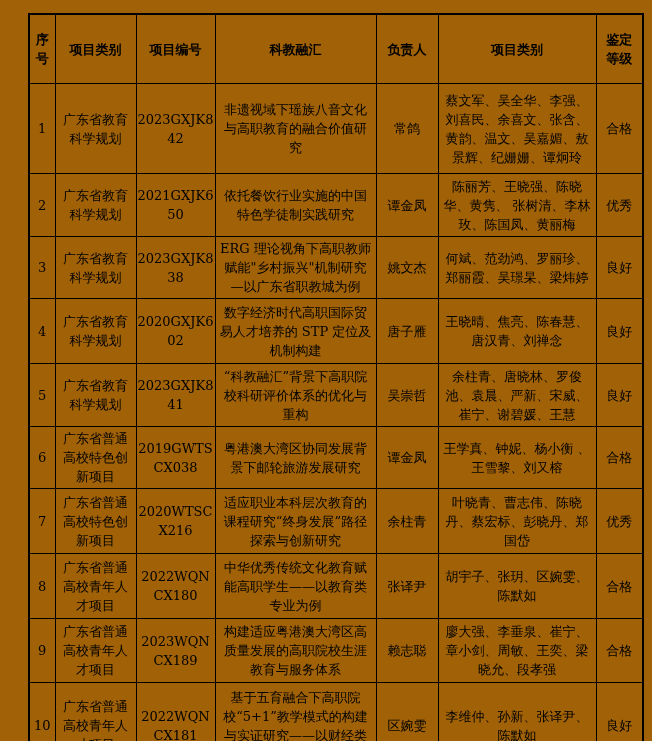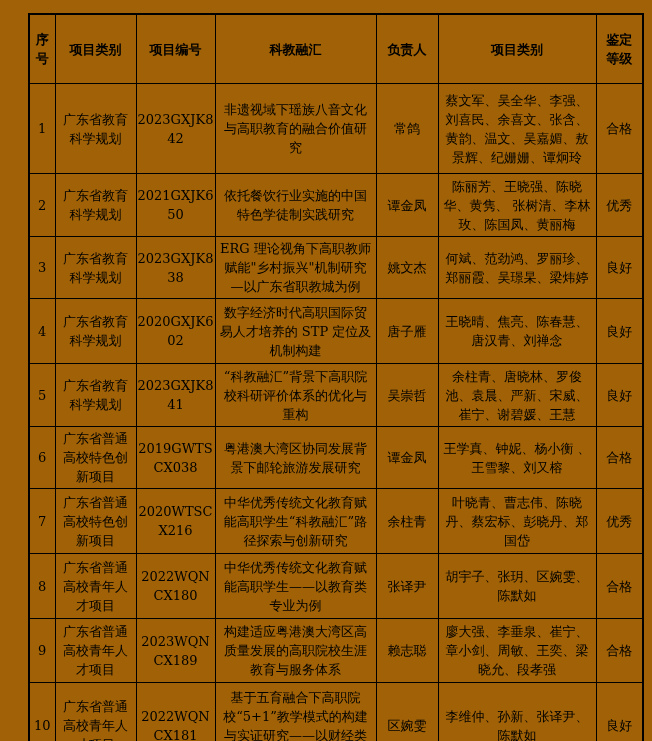--- a/index.html
+++ b/index.html
@@ -128,21 +128,21 @@
           <td class="col-code">2019GWTSCX038</td>
           <td class="col-title">粤港澳大湾区协同发展背景下邮轮旅游发展研究</td>
           <td class="col-leader">谭金凤</td>
           <td class="col-members">王学真、钟妮、杨小衡 、王雪黎、刘又榕</td>
           <td class="col-grade">合格</td>
         </tr>
         <tr>
           <td class="col-no">7</td>
           <td class="col-category">广东省普通高校特色创新项目</td>
           <td class="col-code">2020WTSCX216</td>
-          <td class="col-title">中华优秀传统文化教育赋能高职学生“科教融汇”路径探索与创新研究</td>
+          <td class="col-title">适应职业本科层次教育的课程研究“终身发展”路径探索与创新研究</td>
           <td class="col-leader">余柱青</td>
           <td class="col-members">叶晓青、曹志伟、陈晓丹、蔡宏标、彭晓丹、郑国岱</td>
           <td class="col-grade">优秀</td>
         </tr>
         <tr>
           <td class="col-no">8</td>
           <td class="col-category">广东省普通高校青年人才项目</td>
           <td class="col-code">2022WQNCX180</td>
           <td class="col-title">中华优秀传统文化教育赋能高职学生——以教育类专业为例</td>
           <td class="col-leader">张译尹</td>

